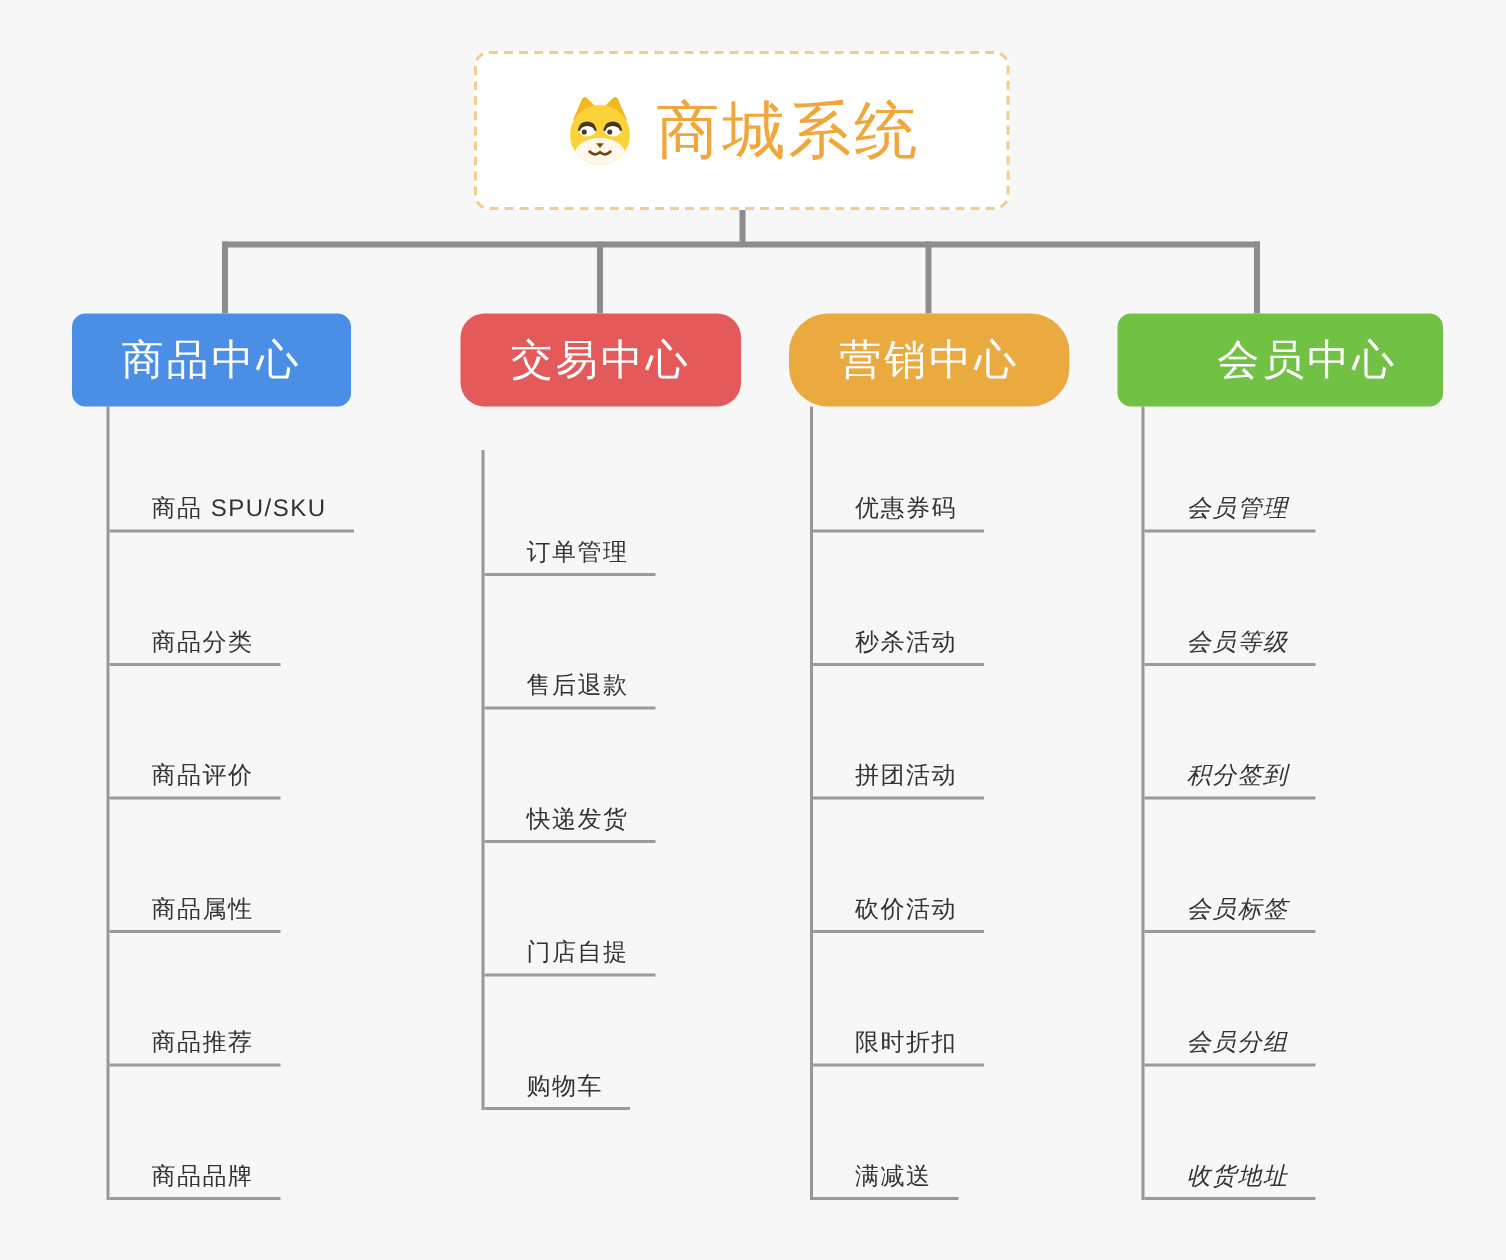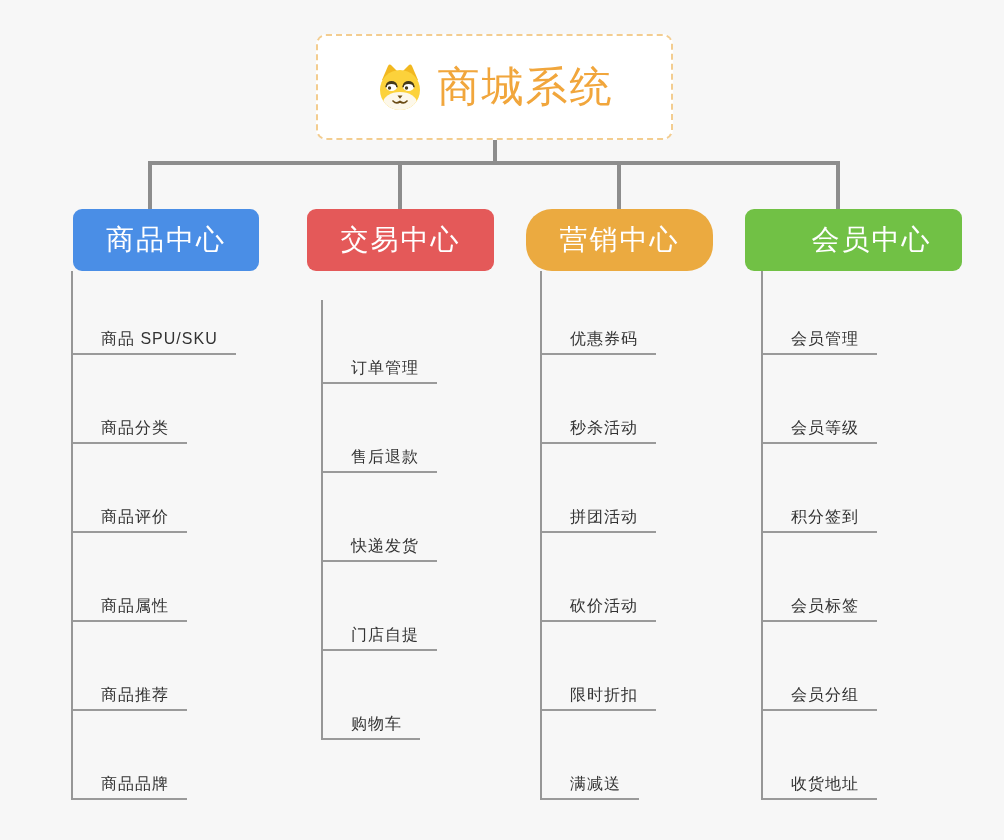--- a/index.html
+++ b/index.html
@@ -24,30 +24,30 @@
   .stub-root{left:493px;top:140px;width:4px;height:23px;}
   .bus{left:148px;top:161px;width:692px;height:4px;}
   .drop{top:161px;width:4px;height:48px;}
   .drop-1{left:148px;} .drop-2{left:398px;} .drop-3{left:617px;} .drop-4{left:836px;}
   
   .branch{
     position:absolute;top:209px;height:62px;border-radius:9px;box-sizing:border-box;
     display:flex;align-items:center;justify-content:center;
     color:#ffffff;font-size:28px;letter-spacing:2px;white-space:nowrap;
   }
-  .branch-1{left:73px;width:186px;font-family:Liberation Mono, monospace;}
+  .branch-1{left:48px;width:186px;font-family:Liberation Mono, monospace;}
   .branch-2{left:307px;width:187px;}
   .branch-3{left:526px;width:187px;}
   .branch-4{left:745px;width:217px;padding-left:36px;}
   
   .col{
     position:absolute;top:271px;
     border-left:2px solid #979797;
   }
-  .col-1{left:71px;} .col-2{left:321px;margin-top:29px;} .col-3{left:540px;} .col-4{left:761px;}
+  .col-1{left:71px;} .col-2{left:321px;margin-top:29px;} .col-3{left:540px;} .col-4{left:761px;font-style:italic;}
   .item{
     box-sizing:border-box;height:89px;width:fit-content;
     display:flex;align-items:flex-end;
     padding:0 18px 3px 28px;
     border-bottom:2px solid #9a9a9a;
     font-size:16px;color:#333333;letter-spacing:1px;white-space:nowrap;
   }
   .item:first-child{height:84px;}
 </style>
 </head>
@@ -77,21 +77,21 @@
 </div>
 
 <div class="line stub-root"></div>
 <div class="line bus"></div>
 <div class="line drop drop-1"></div>
 <div class="line drop drop-2"></div>
 <div class="line drop drop-3"></div>
 <div class="line drop drop-4"></div>
 
 <div class="branch branch-1" style="background-color: rgb(74, 142, 230);">商品中心</div>
-<div class="branch branch-2" style="background-color: rgb(228, 89, 89);">交易中心</div>
+<div class="branch branch-2" style="background-color: rgb(228, 89, 89); border-radius: 16px;">交易中心</div>
 <div class="branch branch-3" style="background-color: rgb(235, 170, 64); border-radius: 26px;">营销中心</div>
 <div class="branch branch-4" style="background-color: rgb(113, 193, 69);">会员中心</div>
 
 <div class="col col-1">
   <div class="item">商品 SPU/SKU</div>
   <div class="item">商品分类</div>
   <div class="item">商品评价</div>
   <div class="item">商品属性</div>
   <div class="item">商品推荐</div>
   <div class="item">商品品牌</div>

